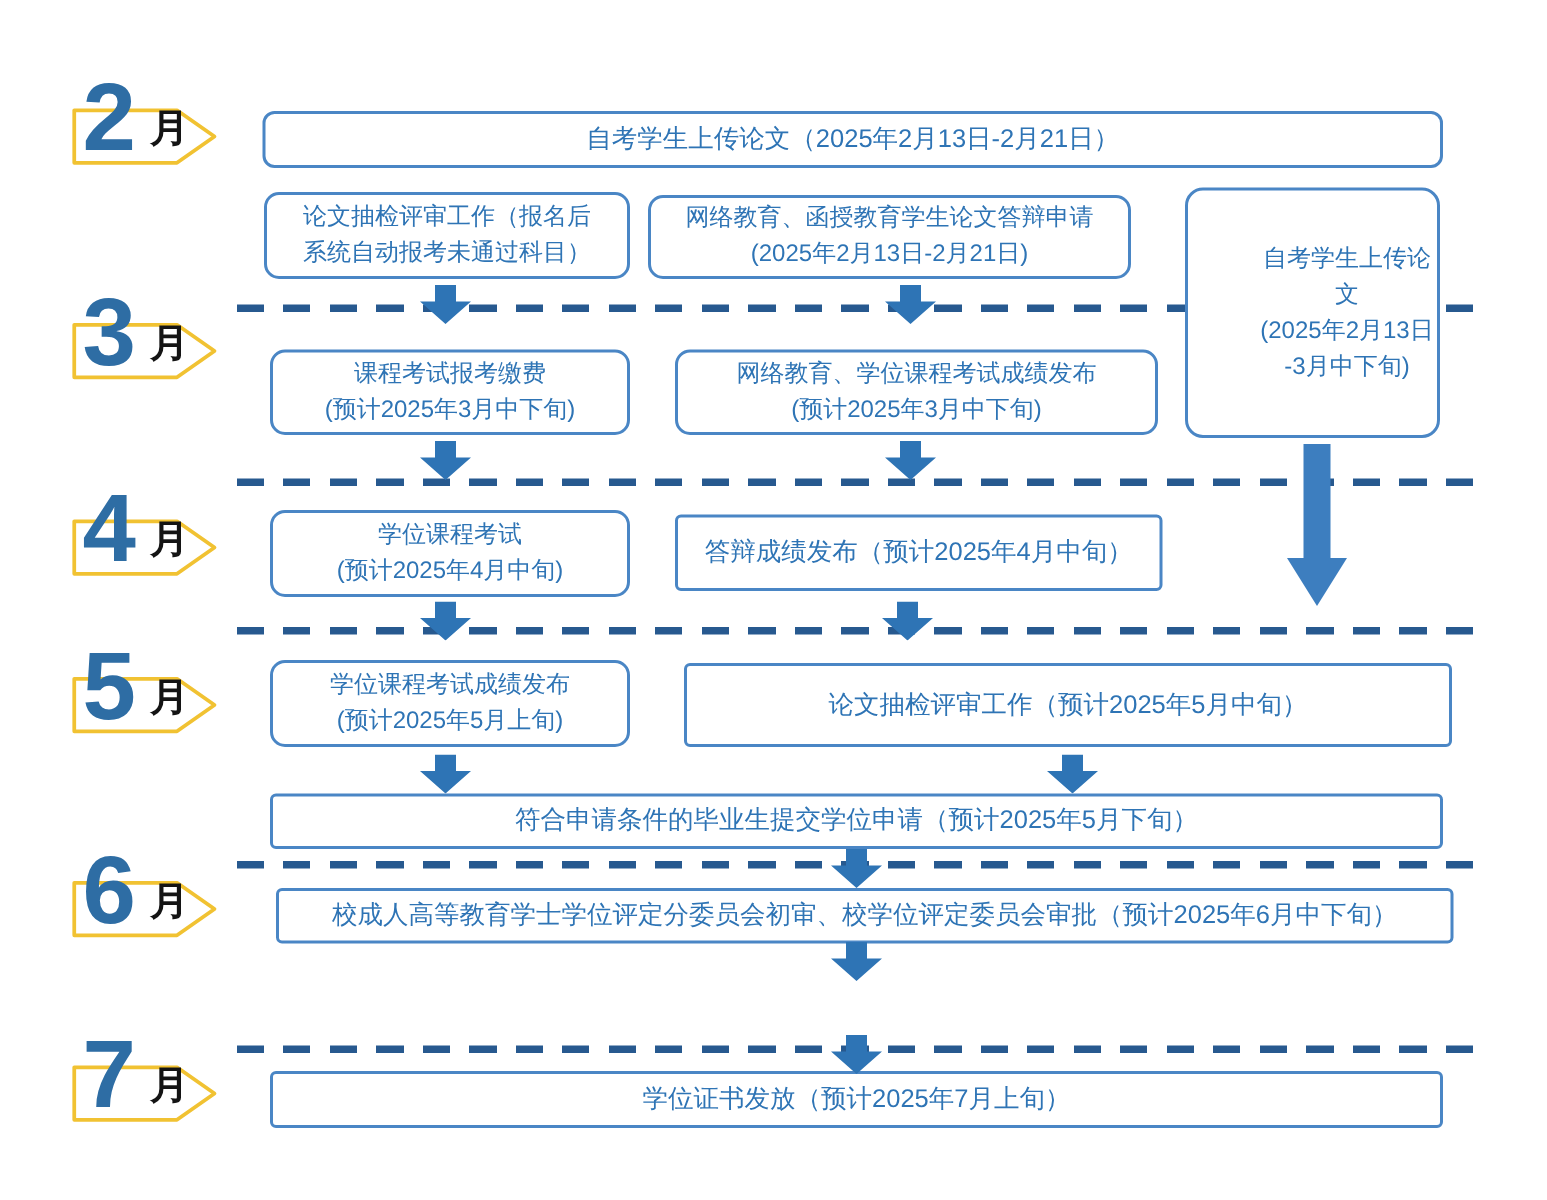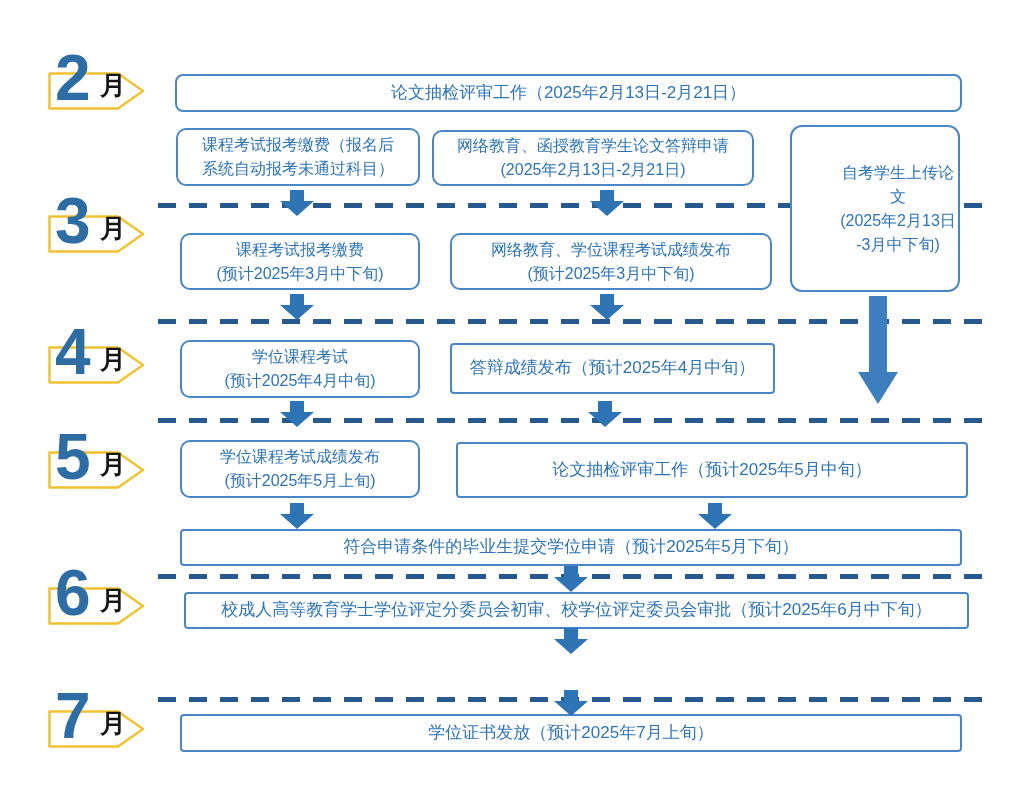--- a/index.html
+++ b/index.html
@@ -91,22 +91,22 @@
     <span class="yue">月</span>
   </div>
   <div class="month" style="top:710px">
     <svg width="97" height="38" viewBox="0 0 97 38">
         <polygon points="1.5,1.5 70,1.5 95,19 70,36.5 1.5,36.5"></polygon>
       </svg>
     <span class="num">7</span>
     <span class="yue">月</span>
   </div>
 
-  <div class="box r8" style="left:175px;top:74px;width:787px;height:38px">论文抽检评审工作（2025年2月13日-2月21日）</div>
-  <div class="box r10 f16" style="left:176px;top:128px;width:244px;height:58px">课程考试报考缴费（报名后
+  <div class="box r8" style="left:175px;top:74px;width:787px;height:38px">自考学生上传论文（2025年2月13日-2月21日）</div>
+  <div class="box r10 f16" style="left:176px;top:128px;width:244px;height:58px">论文抽检评审工作（报名后
 系统自动报考未通过科目）</div>
   <div class="box r10 f16" style="left:432px;top:130px;width:322px;height:56px">网络教育、函授教育学生论文答辩申请
 (2025年2月13日-2月21日)</div>
   <div class="box r12 f16" style="left:790px;top:125px;width:170px;height:167px">自考学生上传论文
 (2025年2月13日
 -3月中下旬)</div>
 
   <div class="box r10 f16" style="left:180px;top:233px;width:240px;height:57px">课程考试报考缴费
 (预计2025年3月中下旬)</div>
   <div class="box r10 f16" style="left:450px;top:233px;width:322px;height:57px">网络教育、学位课程考试成绩发布

